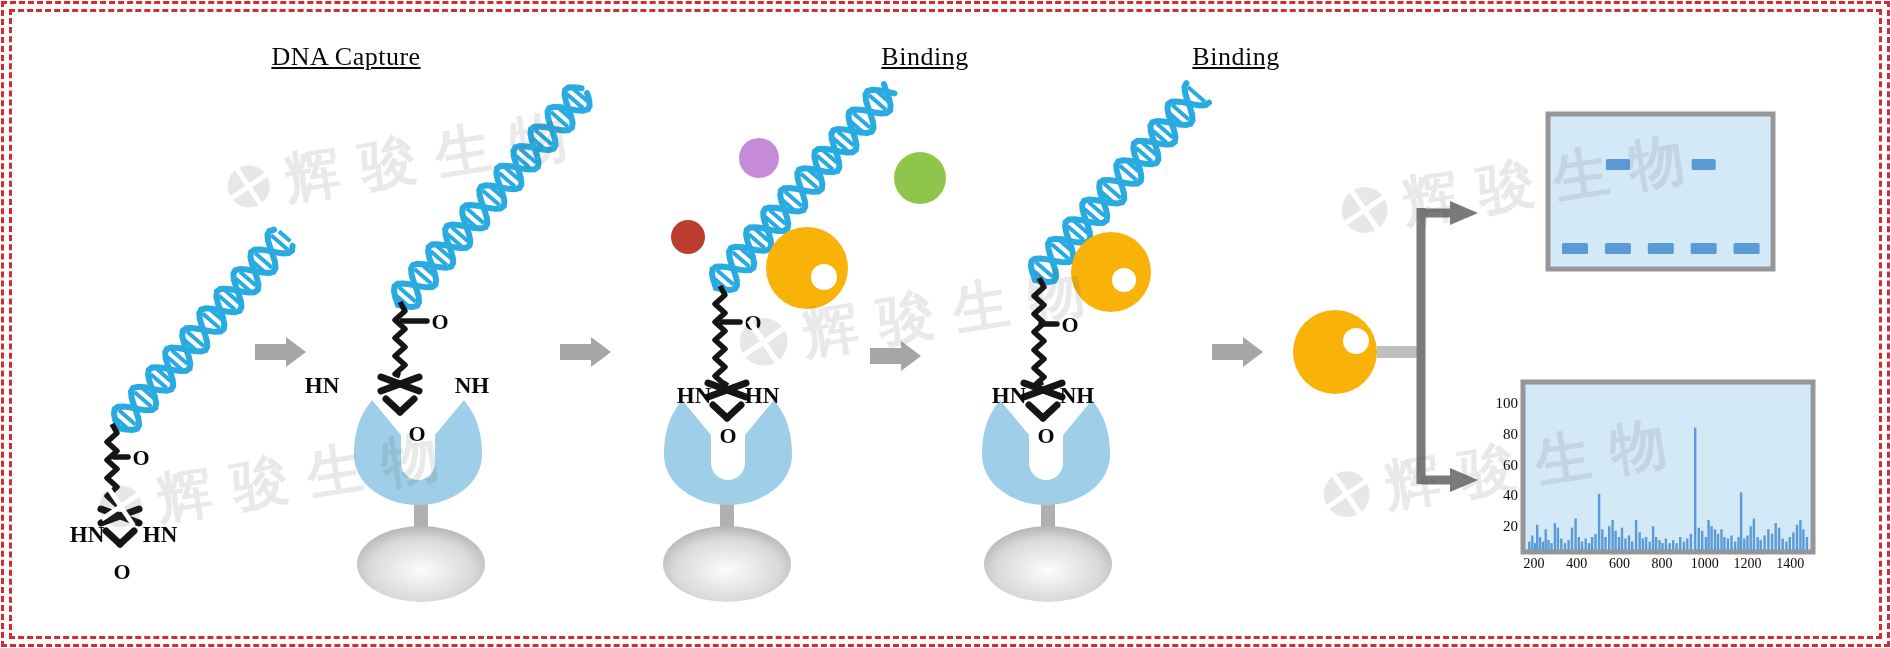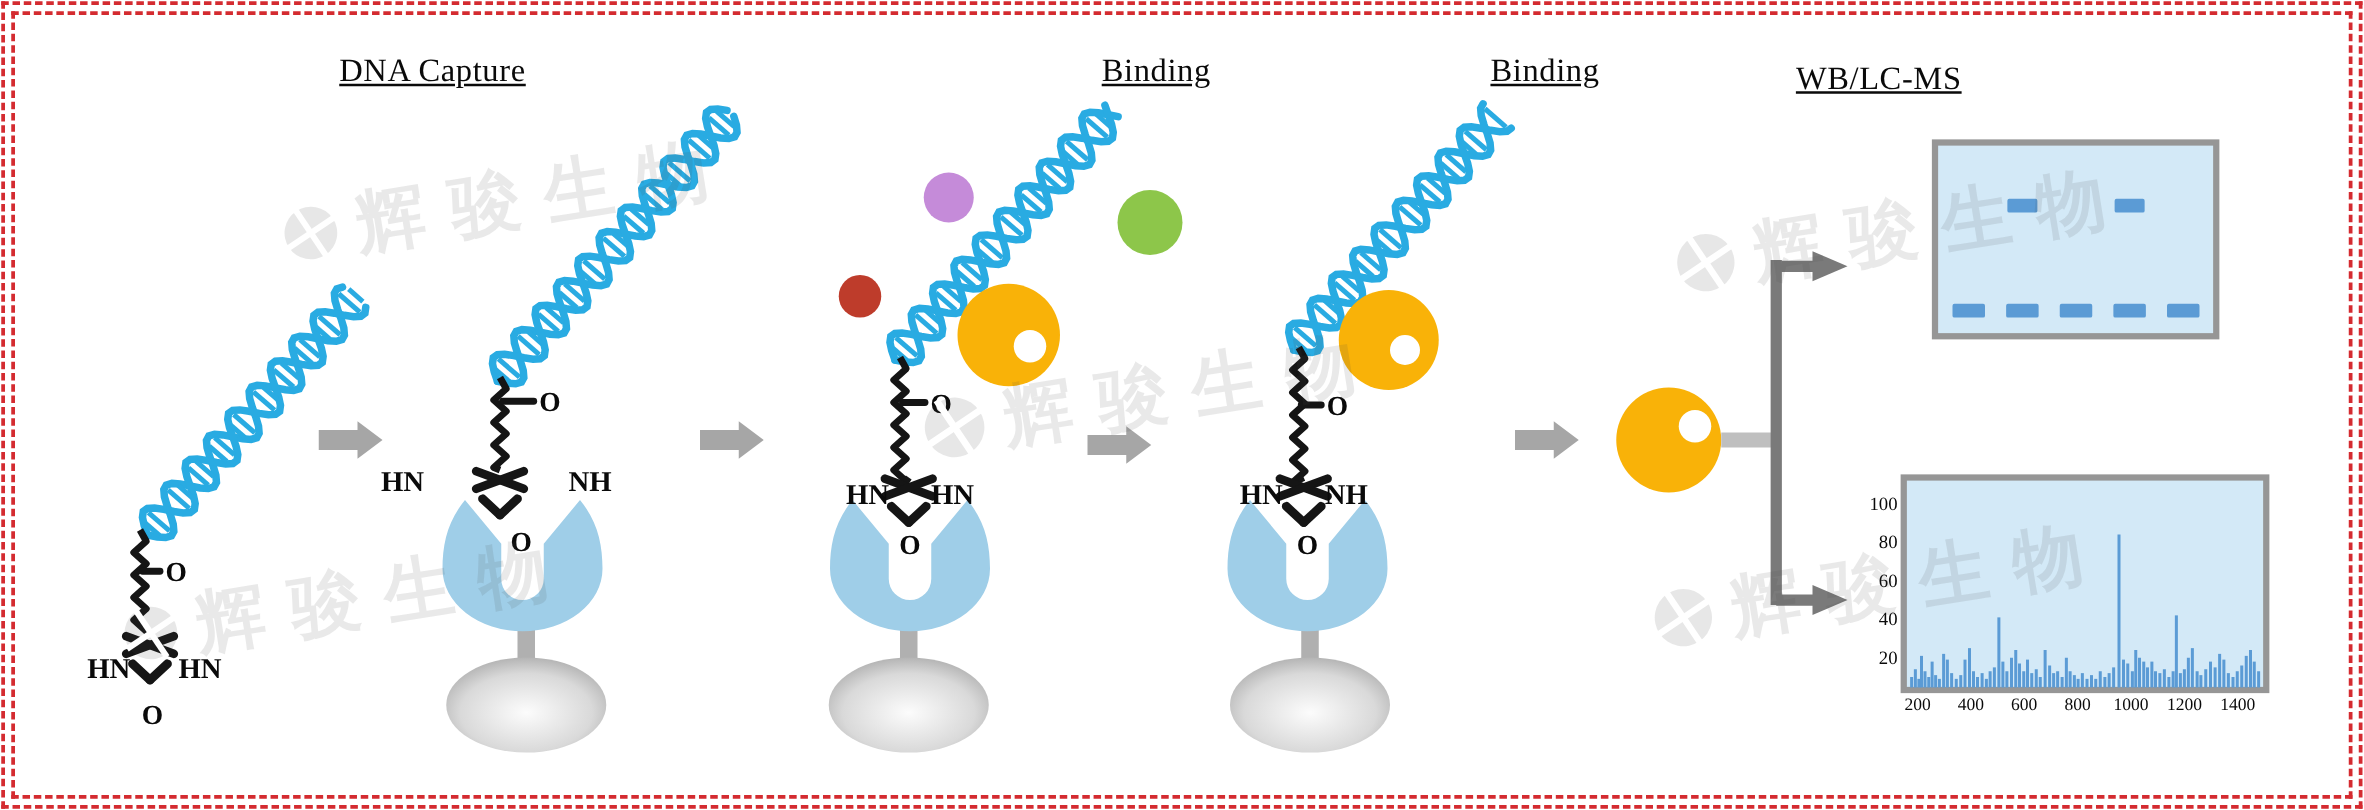--- a/index.html
+++ b/index.html
@@ -18,21 +18,20 @@
       color:rgba(70,70,70,0.12);font-weight:bold;}
 </style>
 </head>
 <body>
 
 <div class="canvas">
 
   <div class="title" style="left:346px">DNA Capture</div>
   <div class="title" style="left:925px">Binding</div>
   <div class="title" style="left:1236px">Binding</div>
-  <div class="title low" style="left:1503px">WB/LC-MS</div>
 
   <svg id="scene" width="1891" height="648" viewBox="0 0 1891 648">
       <defs>
         <radialGradient id="beadGrad" cx="50%" cy="58%" r="75%">
           <stop offset="0%" stop-color="#FCFCFC"></stop>
           <stop offset="55%" stop-color="#D9D9D9"></stop>
           <stop offset="100%" stop-color="#8F8F8F"></stop>
         </radialGradient>
       </defs>
       <g>

